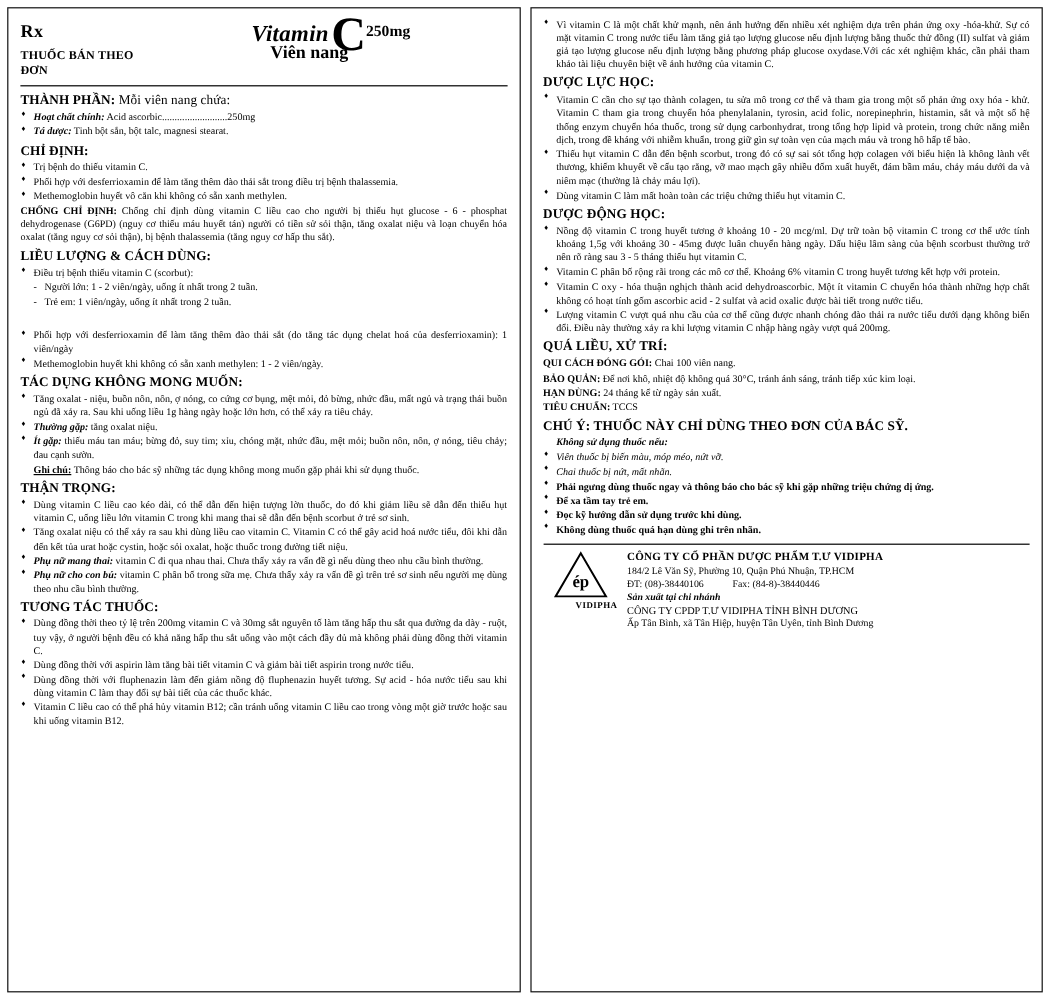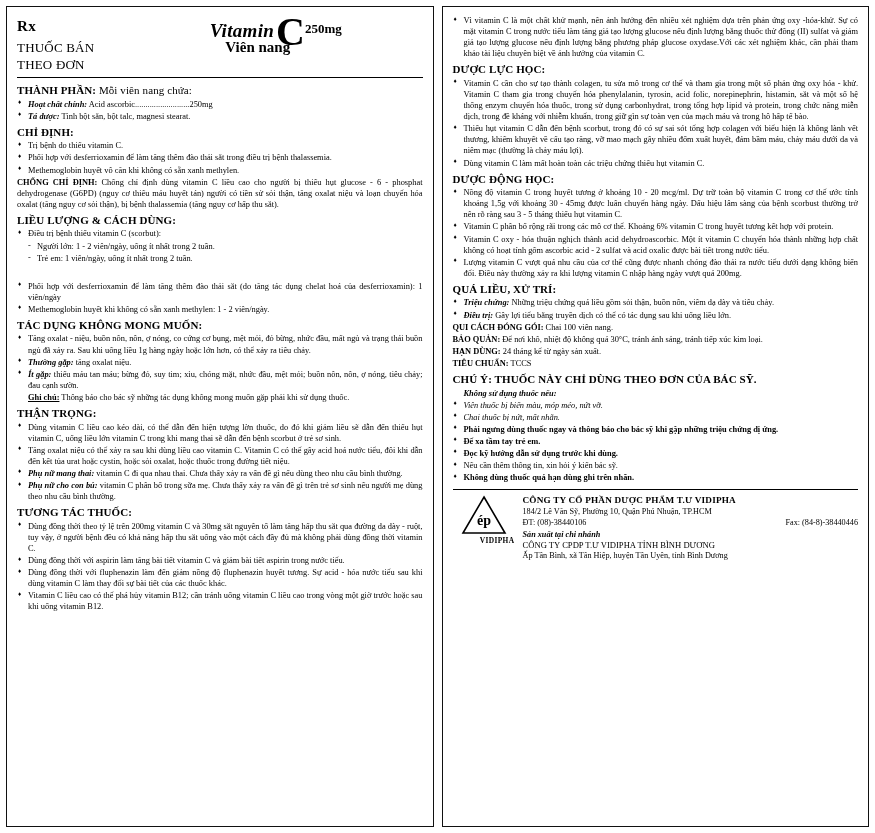--- a/index.html
+++ b/index.html
@@ -41,22 +41,22 @@
     flex:0 0 112px;
     padding-top:4px;
   }
   .rx .rx-sym{
     font-family:"Liberation Serif", serif;
     font-size:15px;
     font-weight:bold;
     letter-spacing:.5px;
   }
   .rx .rx-sub{
-    font-size:13px;
-    font-weight:normal;
+    font-size:10px;
+    font-weight:bold;
     letter-spacing:.2px;
     margin-top:2px;
   }
   .brand{
     flex:1;
     text-align:center;
     position:relative;
     padding-bottom:2px;
   }
   .brand-line1{
@@ -158,21 +158,21 @@
   }
   .logo svg{display:block;margin:0 auto;}
   .logo-name{
     font-size:7.4px;
     font-weight:bold;
     letter-spacing:.4px;
     margin-top:1px;
   }
   .co-text{flex:1;font-size:8.2px;line-height:1.3;}
   .co-name{font-weight:bold;font-size:9.2px;letter-spacing:.2px;}
-  .co-row{display:flex;justify-content:space-between;gap:6px;}
+  .co-row{display:flex;gap:24px;}
   .co-sub{font-weight:bold;font-style:italic;margin-top:1px;}
   .co-name2{font-weight:normal;font-size:8.6px;}
 </style>
 </head>
 <body>
 
 <div class="sheet">
 
   <div class="panel left">
 
@@ -262,39 +262,34 @@
 
     <div class="sec-title">DƯỢC ĐỘNG HỌC:</div>
     <ul class="bul">
       <li>Nồng độ vitamin C trong huyết tương ở khoảng 10 - 20 mcg/ml. Dự trữ toàn bộ vitamin C trong cơ thể ước tính khoảng 1,5g với khoảng 30 - 45mg được luân chuyển hàng ngày. Dấu hiệu lâm sàng của bệnh scorbust thường trở nên rõ ràng sau 3 - 5 tháng thiếu hụt vitamin C.</li>
       <li>Vitamin C phân bố rộng rãi trong các mô cơ thể. Khoảng 6% vitamin C trong huyết tương kết hợp với protein.</li>
       <li>Vitamin C oxy - hóa thuận nghịch thành acid dehydroascorbic. Một ít vitamin C chuyển hóa thành những hợp chất không có hoạt tính gốm ascorbic acid - 2 sulfat và acid oxalic được bài tiết trong nước tiểu.</li>
       <li>Lượng vitamin C vượt quá nhu cầu của cơ thể cũng được nhanh chóng đào thải ra nước tiểu dưới dạng không biến đổi. Điều này thường xảy ra khi lượng vitamin C nhập hàng ngày vượt quá 200mg.</li>
     </ul>
 
     <div class="sec-title">QUÁ LIỀU, XỬ TRÍ:</div>
-    <ul class="bul">
-      <li><b class="it">Triệu chứng:</b><span> Những triệu chứng quá liều gồm sỏi thận, buồn nôn, viêm dạ dày và tiêu chảy.</span></li>
-      <li><b class="it">Điều trị:</b><span> Gây lợi tiểu bằng truyền dịch có thể có tác dụng sau khi uống liều lớn.</span></li>
-    </ul>
 
     <p class="para"><span class="bold">QUI CÁCH ĐÓNG GÓI:</span><span> Chai 100 viên nang.</span></p>
     <p class="para"><span class="bold">BẢO QUẢN:</span><span> Để nơi khô, nhiệt độ không quá 30°C, tránh ánh sáng, tránh tiếp xúc kim loại.</span></p>
     <p class="para"><span class="bold">HẠN DÙNG:</span><span> 24 tháng kể từ ngày sản xuất.</span></p>
     <p class="para"><span class="bold">TIÊU CHUẨN:</span><span> TCCS</span></p>
 
     <div class="sec-title">CHÚ Ý: THUỐC NÀY CHỈ DÙNG THEO ĐƠN CỦA BÁC SỸ.</div>
     <p class="noind" style="font-style:italic;font-weight:bold">Không sử dụng thuốc nếu:</p>
     <ul class="bul">
       <li style="font-style:italic">Viên thuốc bị biến màu, móp méo, nứt vỡ.</li>
       <li style="font-style:italic">Chai thuốc bị nứt, mất nhãn.</li>
       <li style="font-weight:bold">Phải ngưng dùng thuốc ngay và thông báo cho bác sỹ khi gặp những triệu chứng dị ứng.</li>
       <li style="font-weight:bold">Để xa tầm tay trẻ em.</li>
       <li style="font-weight:bold">Đọc kỹ hướng dẫn sử dụng trước khi dùng.</li>
-      <li>Nếu cần thêm thông tin, xin hỏi ý kiến bác sỹ.</li>
       <li style="font-weight:bold">Không dùng thuốc quá hạn dùng ghi trên nhãn.</li>
     </ul>
 
     <div class="company">
       <div class="logo">
         <svg width="46" height="40" viewBox="0 0 46 40" aria-hidden="true">
           <polygon points="23,2 44,38 2,38" fill="none" stroke="#000" stroke-width="1.6"></polygon>
           <text x="23" y="30" font-family="Liberation Serif, serif" font-size="14" font-weight="bold" text-anchor="middle" fill="#000">ép</text>
         </svg>
         <div class="logo-name">VIDIPHA</div>

